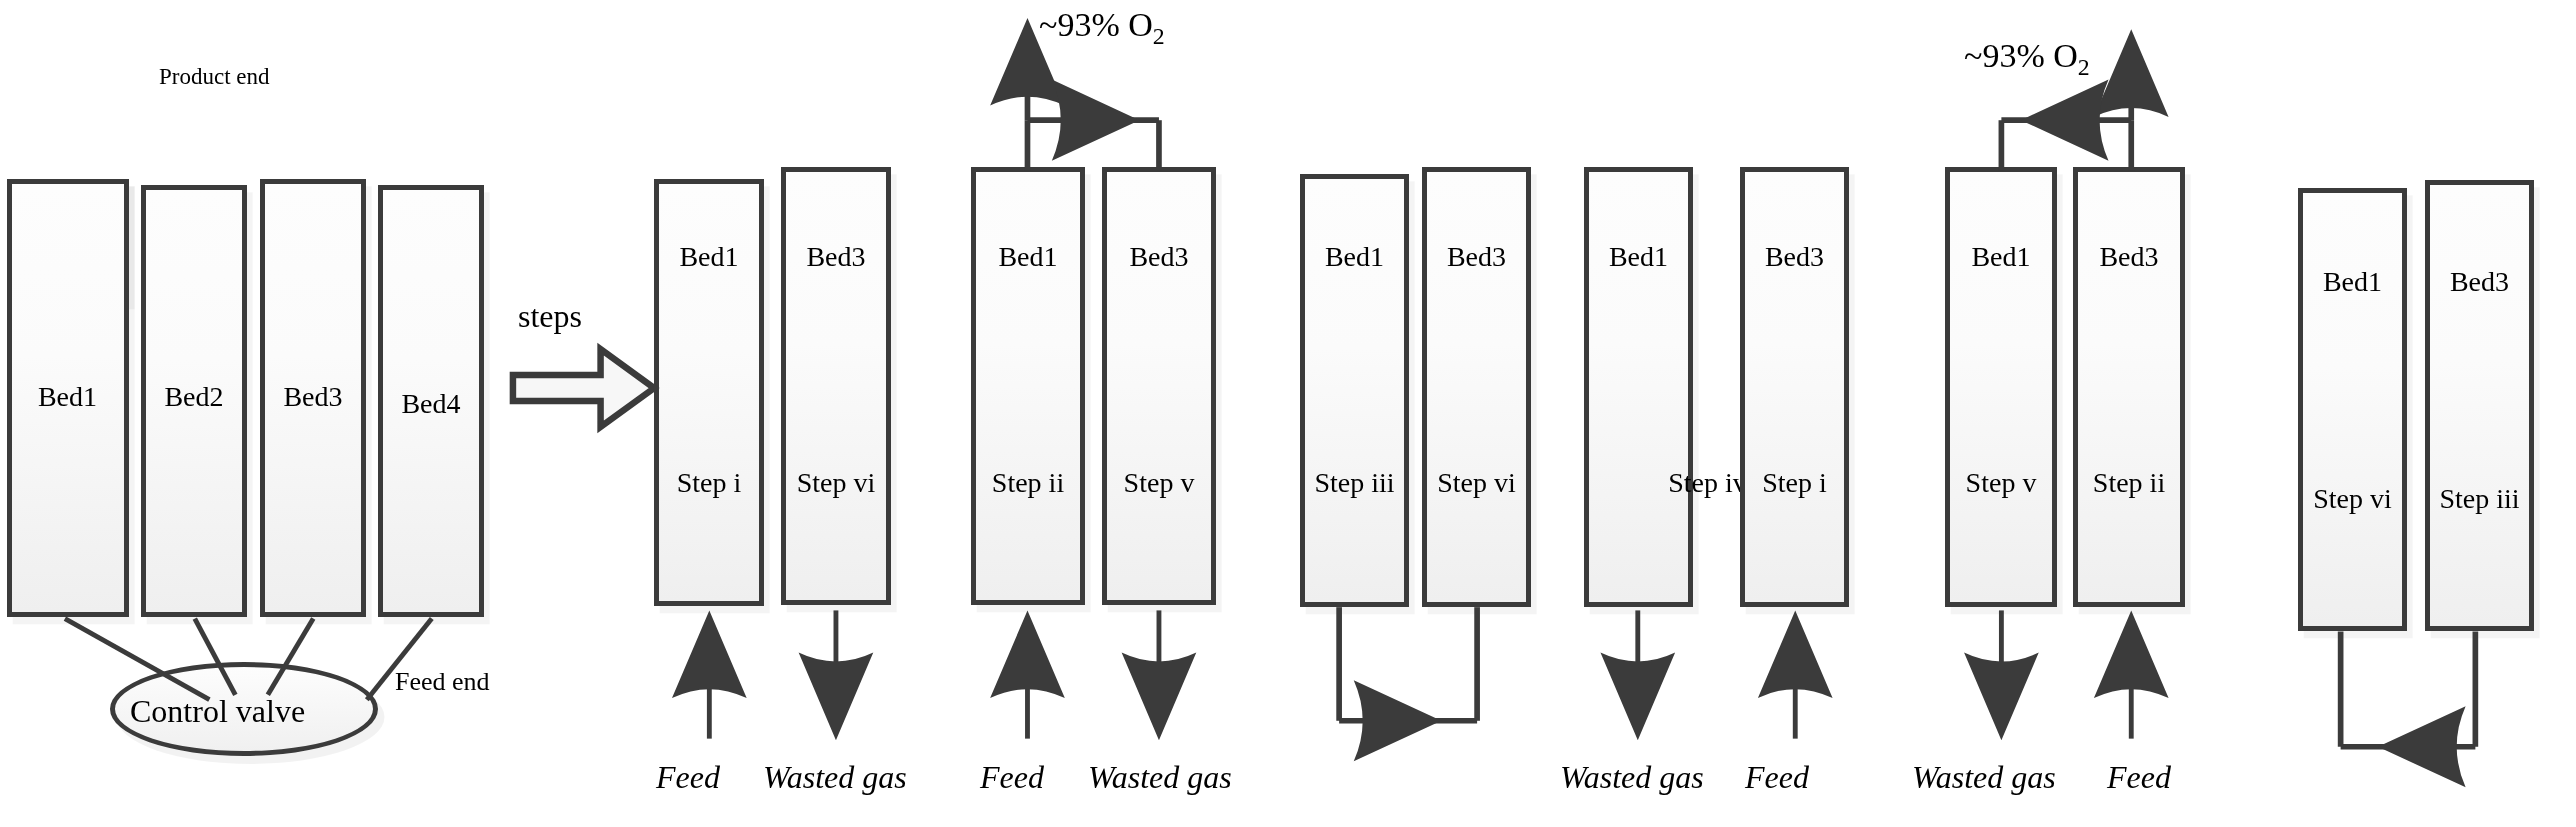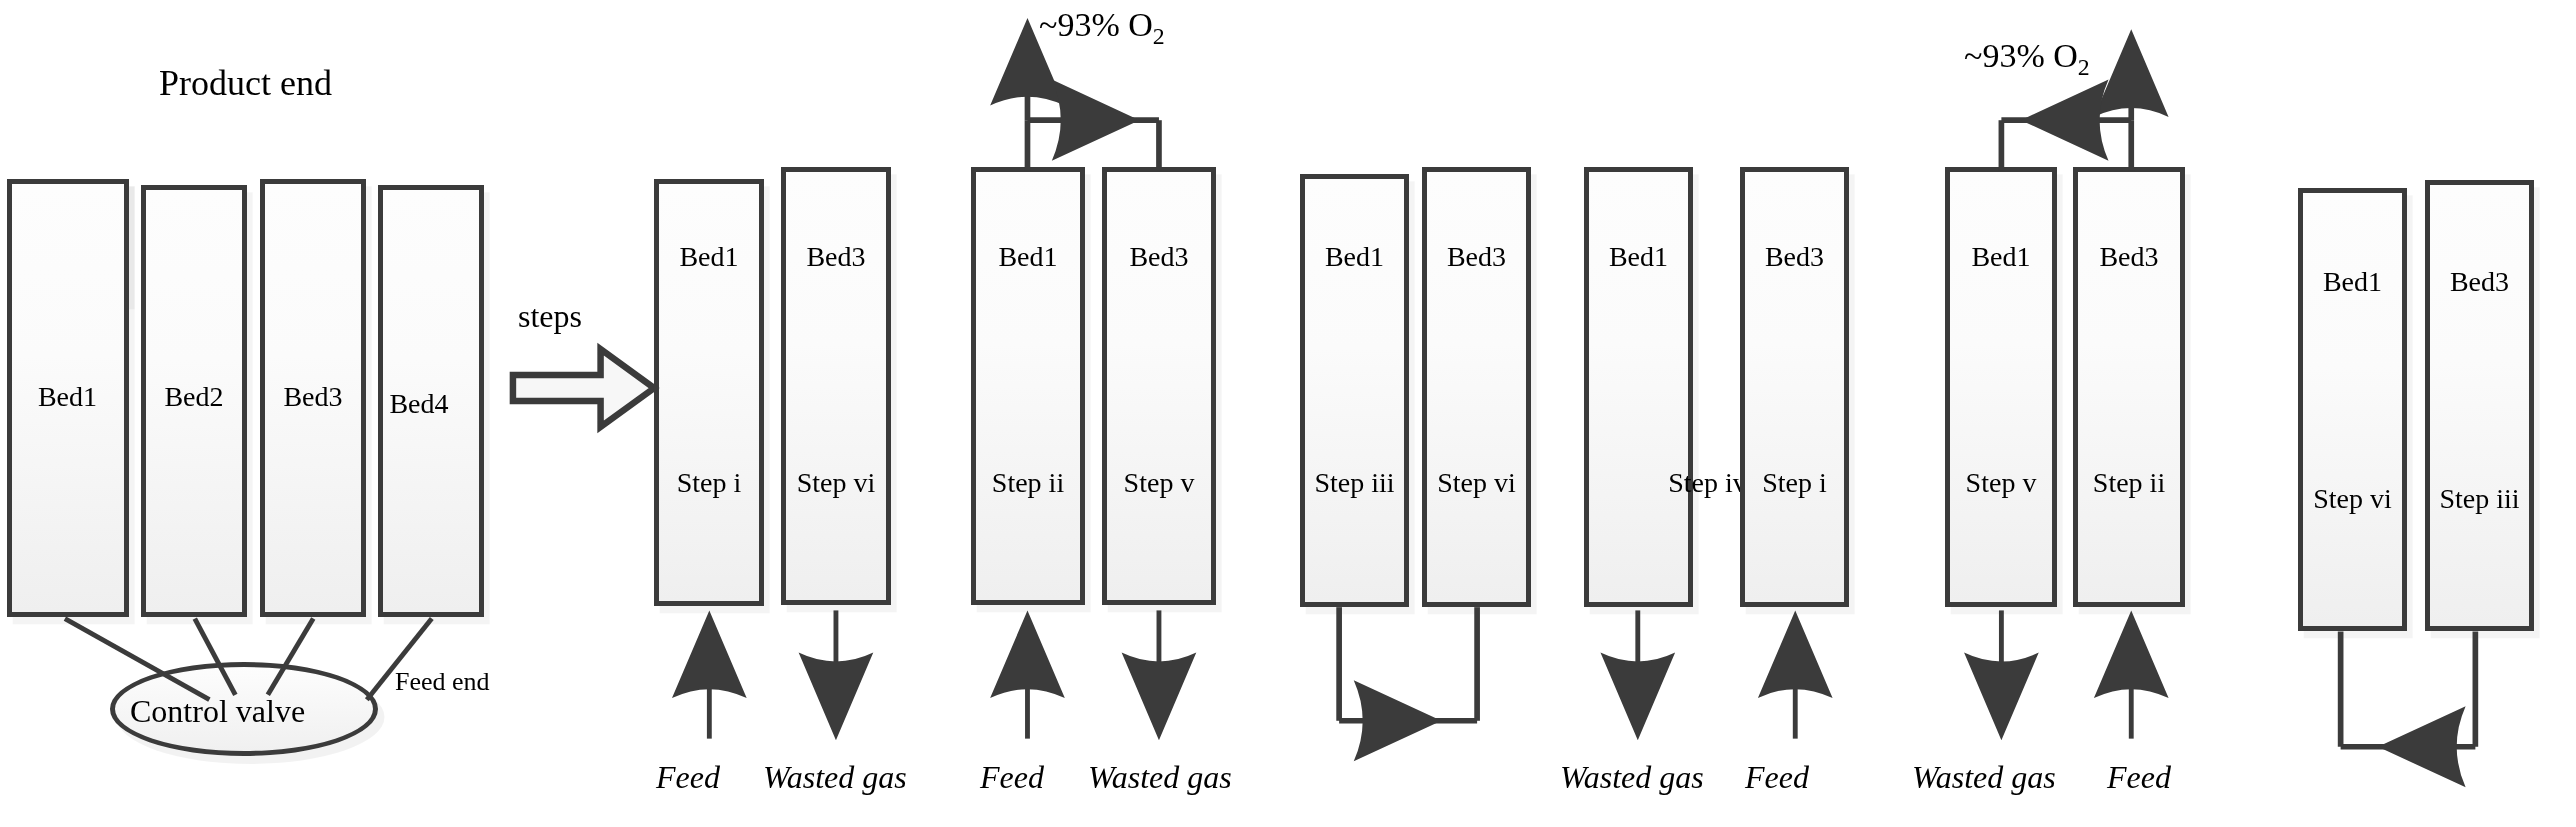--- a/index.html
+++ b/index.html
@@ -28,21 +28,21 @@
     white-space:nowrap;
     pointer-events:none;
   }
 
   
   .txt{
     position:absolute;
     white-space:nowrap;
     line-height:1;
   }
-  .t-product{font-size:36px;}
+  .t-product{font-size:23px;}
   .t-feedend{font-size:26px;}
   .t-steps{font-size:32px;}
   .t-valve{font-size:32px;}
   .t-o2{font-size:34px;}
   .t-bottom{font-size:32px;font-style:italic;}
   .sub{font-size:0.70em;vertical-align:sub;}
 
   
   svg.overlay{
     position:absolute;left:0;top:0;
@@ -76,21 +76,21 @@
   <div class="bed" style="left:6.5px;top:179px;width:122px;height:438px;"></div>
   <div class="bed-label" style="left:6.5px;top:383px;width:122px;">Bed1</div>
 
   <div class="bed" style="left:141px;top:185px;width:106px;height:432px;"></div>
   <div class="bed-label" style="left:141px;top:383px;width:106px;">Bed2</div>
 
   <div class="bed" style="left:260px;top:179px;width:106px;height:438px;"></div>
   <div class="bed-label" style="left:260px;top:383px;width:106px;">Bed3</div>
 
   <div class="bed" style="left:378px;top:185px;width:106px;height:432px;"></div>
-  <div class="bed-label" style="left:366px;top:390px;width:106px;">Bed4</div>
+  <div class="bed-label" style="left:378px;top:390px;width:106px;">Bed4</div>
 
   <div class="valve-ell" style="left:110px;top:662px;width:268px;height:94px;"></div>
   <div class="txt t-valve" style="left:130px;top:695px;text-align:right;">Control valve</div>
 
   <div class="txt t-feedend" style="left:395px;top:669px;">Feed end</div>
 
   <div class="txt t-steps" style="left:518px;top:300px;">steps</div>
 
   <div class="bed" style="left:654px;top:179px;width:110px;height:427px;"></div>
   <div class="bed-label" style="left:654px;top:243px;width:110px;">Bed1</div>

